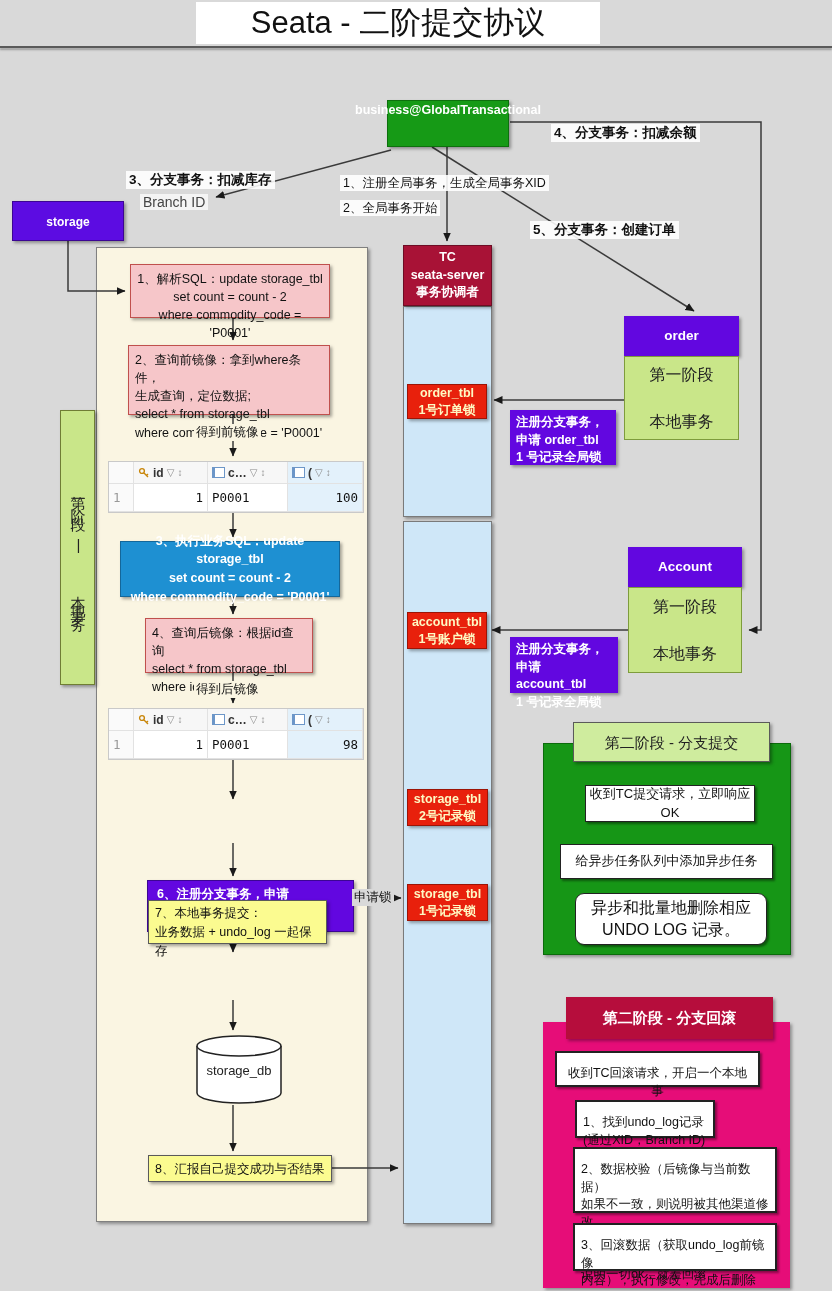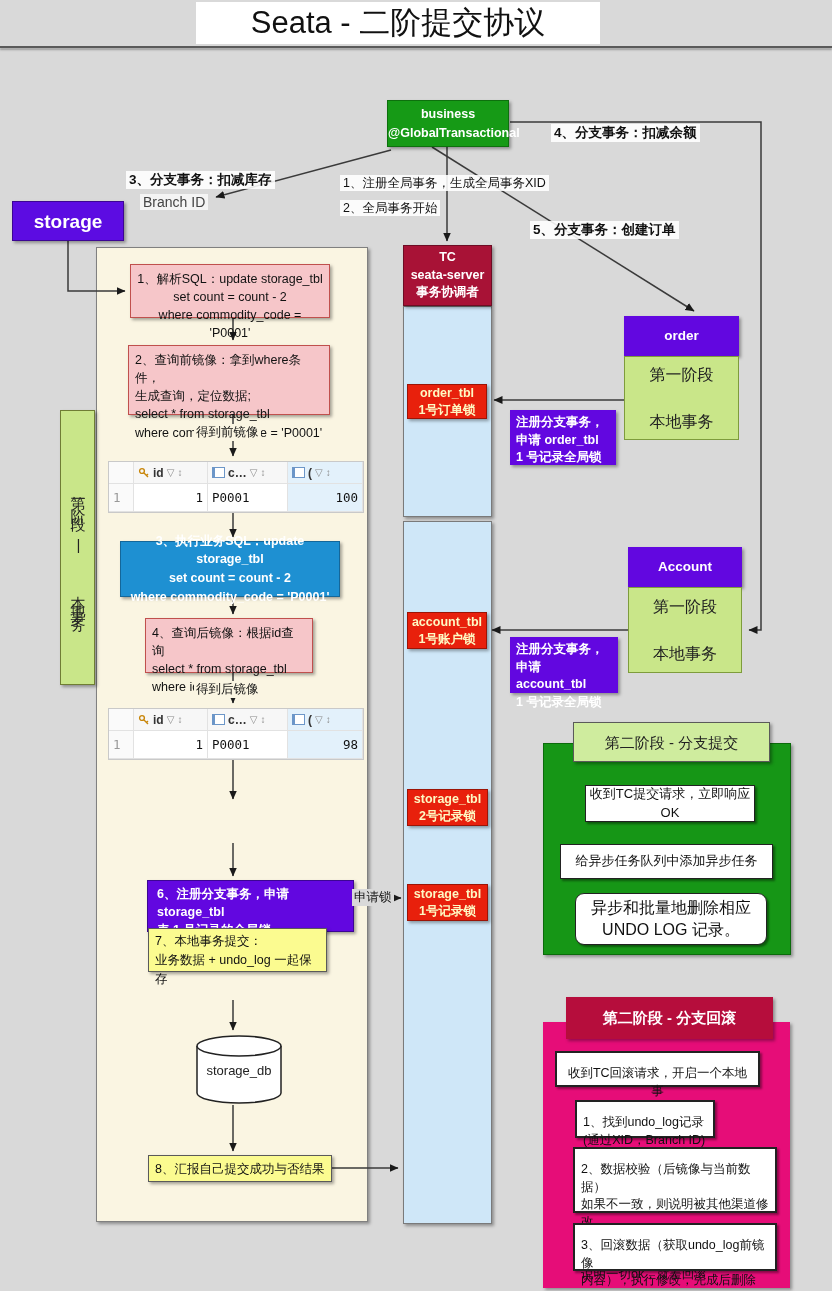--- a/index.html
+++ b/index.html
@@ -7,23 +7,23 @@
     font-family:"Liberation Sans","DejaVu Sans",sans-serif;overflow:hidden;color:#111;}
   .abs{position:absolute;box-sizing:border-box;}
   .pre{white-space:pre-line;}
   .overlay{position:absolute;left:0;top:0;width:832px;height:1291px;}
   .shadow{box-shadow:2px 2px 3px rgba(0,0,0,.35);}
   .title{left:196px;top:2px;width:404px;height:42px;background:#fff;font-size:31px;
     text-align:center;line-height:42px;color:#111;}
   .hr{left:0;top:46px;width:832px;height:2px;background:#5a5a5a;box-shadow:0 2px 2px rgba(0,0,0,.3);}
   .node{color:#fff;font-weight:bold;text-align:center;}
   .business{left:387px;top:100px;width:122px;height:47px;background:#169a16;border:1px solid #0d700d;
-    font-size:12.5px;display:flex;flex-direction:column;justify-content:center;line-height:1.45;}
+    font-size:12.5px;display:flex;flex-direction:row;justify-content:center;line-height:1.45;}
   .storage-box{left:12px;top:201px;width:112px;height:40px;background:#5c0ce2;border:1px solid #3c0693;
-    font-size:19px;line-height:40px;}
+    font-size:12px;line-height:40px;}
   .tc-box{left:403px;top:245px;width:89px;height:61px;background:#a81236;border:1px solid #6e0c24;
     font-size:12.5px;display:flex;flex-direction:column;justify-content:center;line-height:1.4;}
   .tc-col{background:#cfe7f8;border:1px solid #7a7a7a;}
   .lock{background:#e8200c;border:1px solid #9c1406;color:#fef9c3;font-weight:bold;font-size:12.5px;
     display:flex;flex-direction:column;justify-content:center;text-align:center;line-height:1.35;}
   .ann{background:#6207e0;color:#fff;font-weight:bold;font-size:12.5px;text-align:left;
     padding:4px 6px;line-height:1.4;}
   .svc-head{background:#6207e0;color:#fff;font-weight:bold;font-size:13.5px;text-align:center;}
   .svc-body{background:#c9e689;border:1px solid #7e9c3c;color:#222;font-size:16px;text-align:center;
     display:flex;align-items:center;justify-content:center;line-height:1.45;}
@@ -238,21 +238,21 @@
       <div class="tcell c0">1</div>
       <div class="tcell c1 num">1</div>
       <div class="tcell c2">P0001</div>
       <div class="tcell c3 num sel">98</div>
     </div>
   </div>
 
   <div class="abs violetbox pre shadow">6、注册分支事务，申请 storage_tbl
 表 1 号记录的全局锁</div>
   <div class="abs graylabel" style="left:352px;top:889px;">申请锁</div>
-  <div class="abs yellowbox pre shadow" style="left:148px;top:928px;width:179px;height:44px;">7、本地事务提交：
+  <div class="abs yellowbox pre shadow" style="left:148px;top:900px;width:179px;height:44px;">7、本地事务提交：
 业务数据 + undo_log 一起保存</div>
 
   <svg class="abs" style="left:195px;top:1033px;" width="88" height="74">
     <path d="M2,13 v47 a42,10 0 0 0 84,0 v-47" fill="#fff" stroke="#222" stroke-width="1.5"></path>
     <ellipse cx="44" cy="13" rx="42" ry="10" fill="#fff" stroke="#222" stroke-width="1.5"></ellipse>
   </svg>
   <div class="abs cyl-label">storage_db</div>
 
   <div class="abs yellowbox shadow" style="left:148px;top:1155px;width:184px;height:27px;white-space:nowrap;padding:4px 6px;">8、汇报自己提交成功与否结果</div>
 

